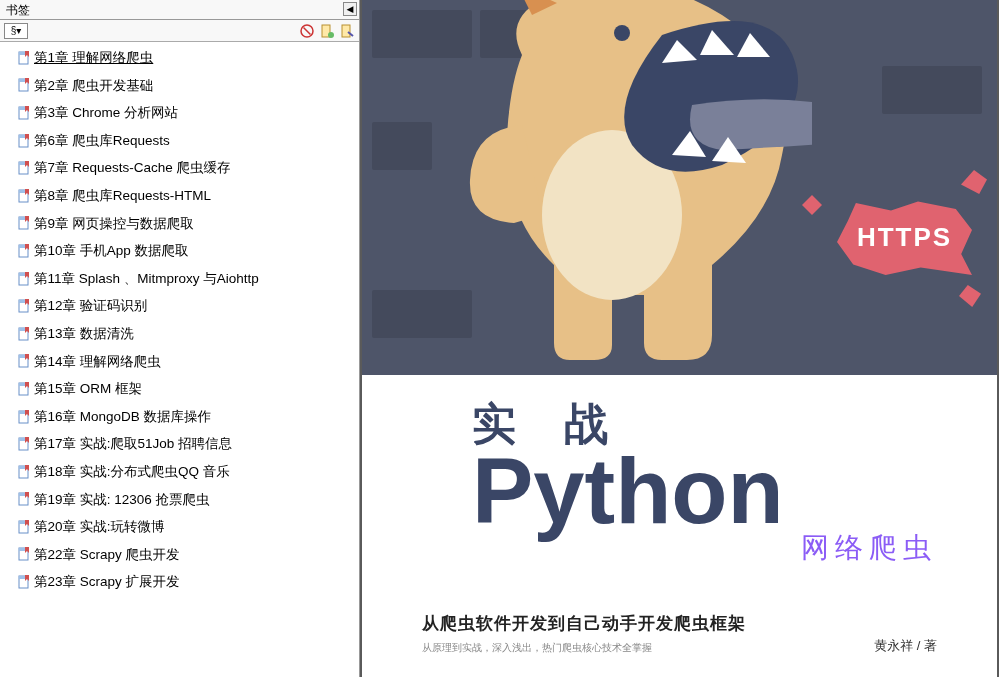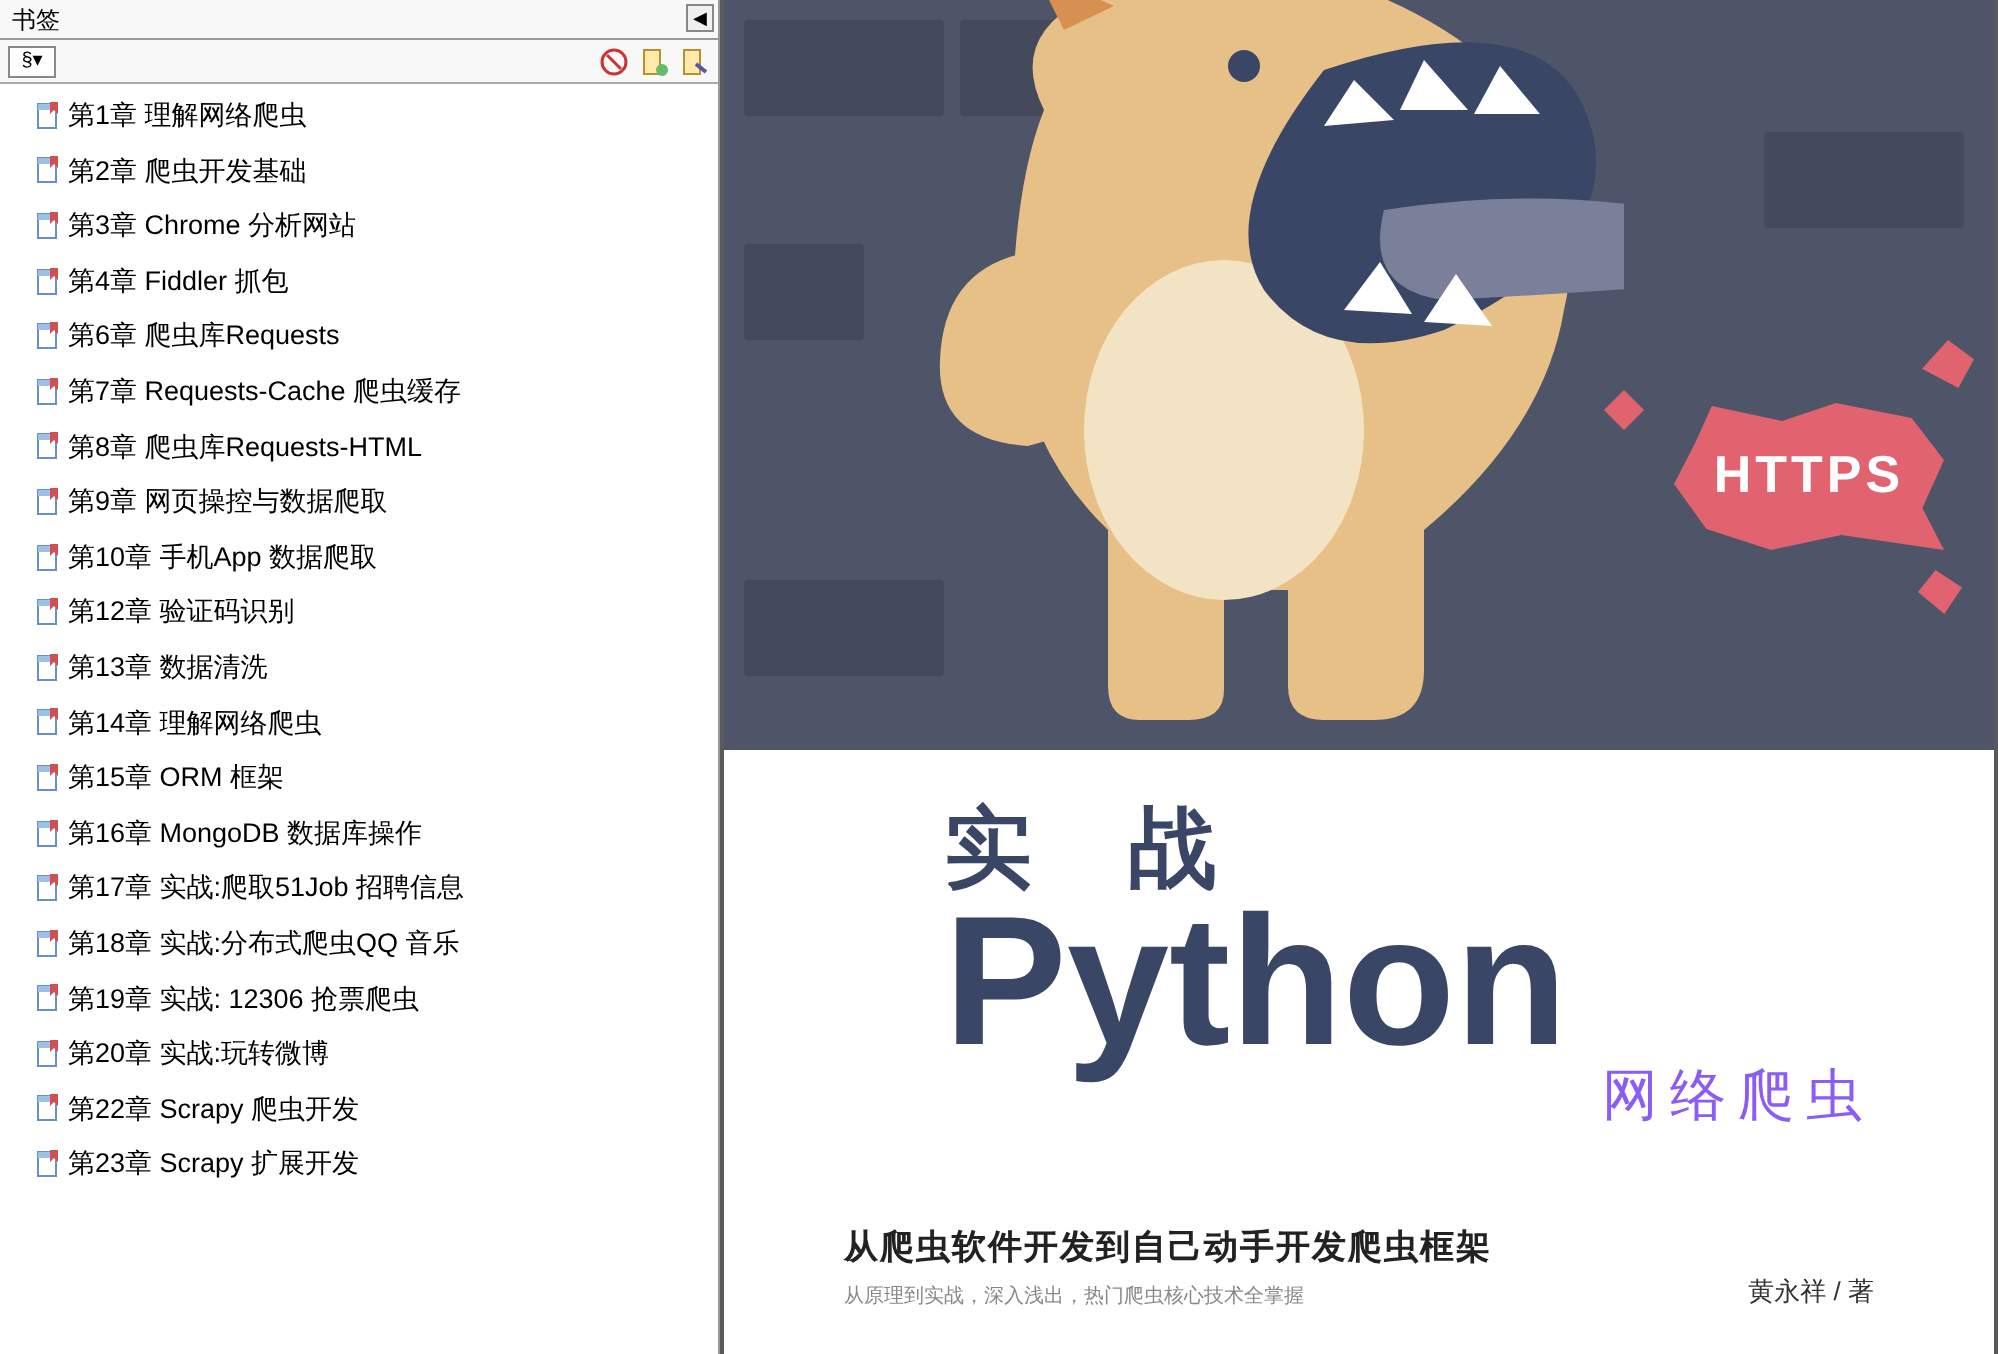--- a/index.html
+++ b/index.html
@@ -65,21 +65,21 @@
 .bookmark-item {
   display: flex;
   align-items: center;
   padding: 3px 6px 3px 18px;
   font-size: 13.5px;
   cursor: pointer;
   white-space: nowrap;
   line-height: 1.6;
   color: #000;
 }
-.bookmark-item.selected { }
+.bookmark-item.selected { text-decoration: underline; }
 .bm-icon {
   width: 12px; height: 14px;
   margin-right: 4px;
   flex-shrink: 0;
 }
 .bm-icon svg { display: block; }
 .content {
   flex: 1;
   height: 677px;
   background: #5a5a5a;
@@ -247,30 +247,20 @@
         <span>第3章 Chrome 分析网站</span>
       </div>
       <div class="bookmark-item">
         <span class="bm-icon">
           <svg width="12" height="14" viewBox="0 0 12 14">
             <rect x="1" y="1" width="9" height="12" fill="#fff" stroke="#6890c8"></rect>
             <rect x="1" y="1" width="9" height="3" fill="#9ec0e8"></rect>
             <path d="M7 0 L7 6 L9 4 L11 6 L11 0 Z" fill="#d05050"></path>
           </svg>
         </span>
-        <span>第4章 Fiddler 抓包</span>
-      </div>
-      <div class="bookmark-item">
-        <span class="bm-icon">
-          <svg width="12" height="14" viewBox="0 0 12 14">
-            <rect x="1" y="1" width="9" height="12" fill="#fff" stroke="#6890c8"></rect>
-            <rect x="1" y="1" width="9" height="3" fill="#9ec0e8"></rect>
-            <path d="M7 0 L7 6 L9 4 L11 6 L11 0 Z" fill="#d05050"></path>
-          </svg>
-        </span>
         <span>第6章 爬虫库Requests</span>
       </div>
       <div class="bookmark-item">
         <span class="bm-icon">
           <svg width="12" height="14" viewBox="0 0 12 14">
             <rect x="1" y="1" width="9" height="12" fill="#fff" stroke="#6890c8"></rect>
             <rect x="1" y="1" width="9" height="3" fill="#9ec0e8"></rect>
             <path d="M7 0 L7 6 L9 4 L11 6 L11 0 Z" fill="#d05050"></path>
           </svg>
         </span>
@@ -298,20 +288,30 @@
       </div>
       <div class="bookmark-item">
         <span class="bm-icon">
           <svg width="12" height="14" viewBox="0 0 12 14">
             <rect x="1" y="1" width="9" height="12" fill="#fff" stroke="#6890c8"></rect>
             <rect x="1" y="1" width="9" height="3" fill="#9ec0e8"></rect>
             <path d="M7 0 L7 6 L9 4 L11 6 L11 0 Z" fill="#d05050"></path>
           </svg>
         </span>
         <span>第10章 手机App 数据爬取</span>
+      </div>
+      <div class="bookmark-item">
+        <span class="bm-icon">
+          <svg width="12" height="14" viewBox="0 0 12 14">
+            <rect x="1" y="1" width="9" height="12" fill="#fff" stroke="#6890c8"></rect>
+            <rect x="1" y="1" width="9" height="3" fill="#9ec0e8"></rect>
+            <path d="M7 0 L7 6 L9 4 L11 6 L11 0 Z" fill="#d05050"></path>
+          </svg>
+        </span>
+        <span>第11章 Splash 、Mitmproxy 与Aiohttp</span>
       </div>
       <div class="bookmark-item">
         <span class="bm-icon">
           <svg width="12" height="14" viewBox="0 0 12 14">
             <rect x="1" y="1" width="9" height="12" fill="#fff" stroke="#6890c8"></rect>
             <rect x="1" y="1" width="9" height="3" fill="#9ec0e8"></rect>
             <path d="M7 0 L7 6 L9 4 L11 6 L11 0 Z" fill="#d05050"></path>
           </svg>
         </span>
         <span>第12章 验证码识别</span>

